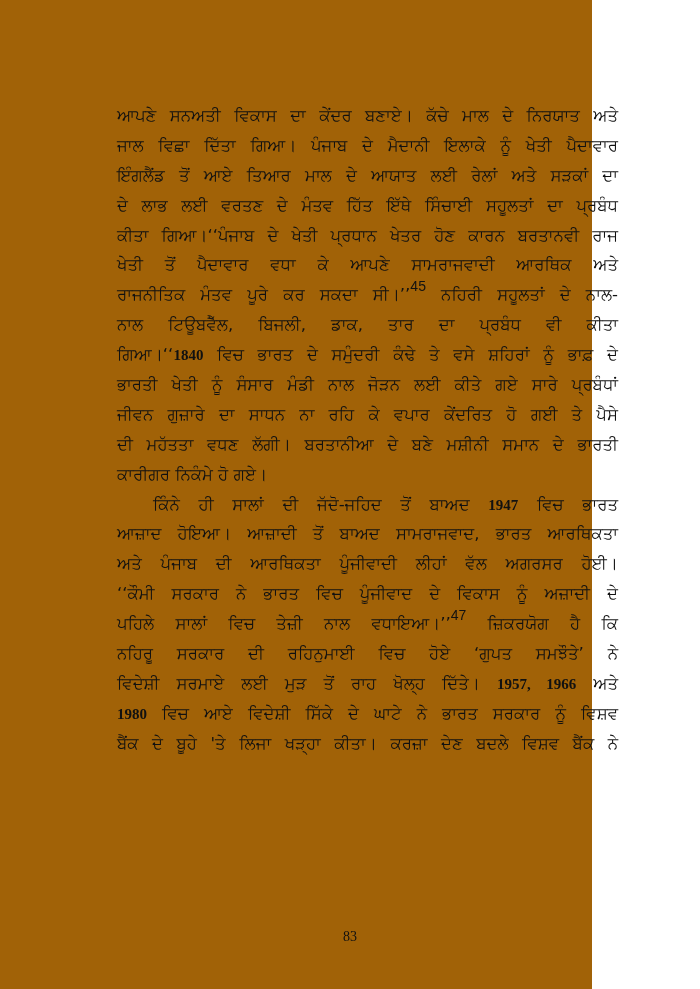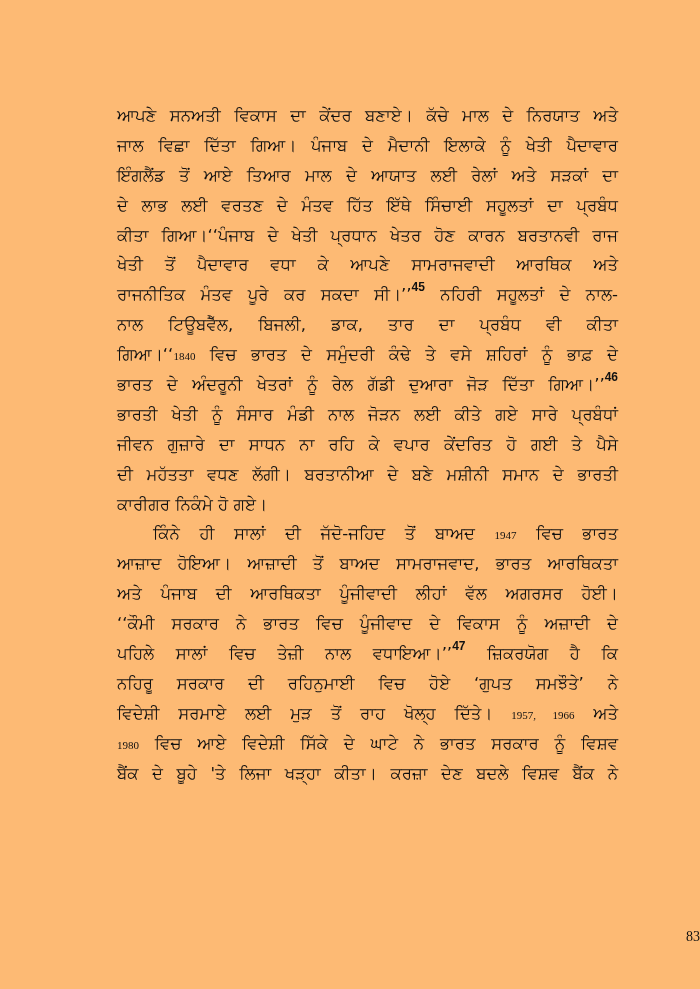--- a/index.html
+++ b/index.html
@@ -1,64 +1,63 @@
 <!DOCTYPE html>
 <html><head>
 <meta charset="utf-8">
 <style>
   html, body { margin: 0; padding: 0; background: #ffffff; }
   body { width: 700px; height: 989px; position: relative; overflow: hidden; }
-  .page { position: absolute; left: 0; top: 0; width: 700px; height: 989px; background: #fdba74; }
+  .page { position: absolute; left: 0; top: 0; width: 592px; height: 989px; background: #a16207; }
   .text-block {
     position: absolute;
     left: 117px;
     top: 101px;
     width: 501px;
     font-family: "DejaVu Sans", "Liberation Sans", sans-serif;
     font-size: 16.5px;
     line-height: 29.9px;
     color: #111;
   }
   .line {
     display: block;
     height: 29.9px;
     white-space: nowrap;
     text-align: justify;
     text-align-last: justify;
     overflow: visible;
   }
   .line.last { text-align-last: left; }
   .line.indent { padding-left: 36px; }
-  .num { font-family: "Liberation Serif", "DejaVu Serif", serif; font-size: 11px; }
-  sup.fn { font-family: "Liberation Sans", sans-serif; font-weight: bold; font-size: 12px; vertical-align: 9px; line-height: 0; }
+  .num { font-family: "Liberation Serif", "DejaVu Serif", serif; font-size: 15px; font-weight: bold; }
+  sup.fn { font-family: "Liberation Sans", sans-serif; font-weight: normal; font-size: 14px; vertical-align: 9px; line-height: 0; }
   .page-number {
     position: absolute;
     left: 0; width: 700px;
     top: 929px;
-    text-align: right;
+    text-align: center;
     font-family: "Liberation Serif", "DejaVu Serif", serif;
     font-size: 14px;
     color: #111;
   }
 </style>
 </head>
 <body>
 
 <div class="page">
   <div class="text-block">
     <span class="line">ਆਪਣੇ ਸਨਅਤੀ ਵਿਕਾਸ ਦਾ ਕੇਂਦਰ ਬਣਾਏ। ਕੱਚੇ ਮਾਲ ਦੇ ਨਿਰਯਾਤ ਅਤੇ</span>
     <span class="line">ਜਾਲ ਵਿਛਾ ਦਿੱਤਾ ਗਿਆ। ਪੰਜਾਬ ਦੇ ਮੈਦਾਨੀ ਇਲਾਕੇ ਨੂੰ ਖੇਤੀ ਪੈਦਾਵਾਰ</span>
     <span class="line">ਇੰਗਲੈਂਡ ਤੋਂ ਆਏ ਤਿਆਰ ਮਾਲ ਦੇ ਆਯਾਤ ਲਈ ਰੇਲਾਂ ਅਤੇ ਸੜਕਾਂ ਦਾ</span>
     <span class="line">ਦੇ ਲਾਭ ਲਈ ਵਰਤਣ ਦੇ ਮੰਤਵ ਹਿੱਤ ਇੱਥੇ ਸਿੰਚਾਈ ਸਹੂਲਤਾਂ ਦਾ ਪ੍ਰਬੰਧ</span>
     <span class="line">ਕੀਤਾ ਗਿਆ।‘‘ਪੰਜਾਬ ਦੇ ਖੇਤੀ ਪ੍ਰਧਾਨ ਖੇਤਰ ਹੋਣ ਕਾਰਨ ਬਰਤਾਨਵੀ ਰਾਜ</span>
     <span class="line">ਖੇਤੀ ਤੋਂ ਪੈਦਾਵਾਰ ਵਧਾ ਕੇ ਆਪਣੇ ਸਾਮਰਾਜਵਾਦੀ ਆਰਥਿਕ ਅਤੇ</span>
     <span class="line"><span>ਰਾਜਨੀਤਿਕ ਮੰਤਵ ਪੂਰੇ ਕਰ ਸਕਦਾ ਸੀ।’’</span><sup class="fn">45</sup><span> ਨਹਿਰੀ ਸਹੂਲਤਾਂ ਦੇ ਨਾਲ-</span></span>
     <span class="line">ਨਾਲ ਟਿਊਬਵੈੱਲ, ਬਿਜਲੀ, ਡਾਕ, ਤਾਰ ਦਾ ਪ੍ਰਬੰਧ ਵੀ ਕੀਤਾ</span>
     <span class="line"><span>ਗਿਆ।‘‘</span><span class="num">1840</span><span> ਵਿਚ ਭਾਰਤ ਦੇ ਸਮੁੰਦਰੀ ਕੰਢੇ ਤੇ ਵਸੇ ਸ਼ਹਿਰਾਂ ਨੂੰ ਭਾਫ਼ ਦੇ</span></span>
-    <span class="line"><span>ਭਾਰਤ ਦੇ ਅੰਦਰੂਨੀ ਖੇਤਰਾਂ ਨੂੰ ਰੇਲ ਗੱਡੀ ਦੁਆਰਾ ਜੋੜ ਦਿੱਤਾ ਗਿਆ।’’</span><sup class="fn">46</sup></span>
     <span class="line">ਭਾਰਤੀ ਖੇਤੀ ਨੂੰ ਸੰਸਾਰ ਮੰਡੀ ਨਾਲ ਜੋੜਨ ਲਈ ਕੀਤੇ ਗਏ ਸਾਰੇ ਪ੍ਰਬੰਧਾਂ</span>
     <span class="line">ਜੀਵਨ ਗੁਜ਼ਾਰੇ ਦਾ ਸਾਧਨ ਨਾ ਰਹਿ ਕੇ ਵਪਾਰ ਕੇਂਦਰਿਤ ਹੋ ਗਈ ਤੇ ਪੈਸੇ</span>
     <span class="line">ਦੀ ਮਹੱਤਤਾ ਵਧਣ ਲੱਗੀ। ਬਰਤਾਨੀਆ ਦੇ ਬਣੇ ਮਸ਼ੀਨੀ ਸਮਾਨ ਦੇ ਭਾਰਤੀ</span>
     <span class="line last">ਕਾਰੀਗਰ ਨਿਕੰਮੇ ਹੋ ਗਏ।</span>
     <span class="line indent"><span>ਕਿੰਨੇ ਹੀ ਸਾਲਾਂ ਦੀ ਜੱਦੋ-ਜਹਿਦ ਤੋਂ ਬਾਅਦ </span><span class="num">1947</span><span> ਵਿਚ ਭਾਰਤ</span></span>
     <span class="line">ਆਜ਼ਾਦ ਹੋਇਆ। ਆਜ਼ਾਦੀ ਤੋਂ ਬਾਅਦ ਸਾਮਰਾਜਵਾਦ, ਭਾਰਤ ਆਰਥਿਕਤਾ</span>
     <span class="line">ਅਤੇ ਪੰਜਾਬ ਦੀ ਆਰਥਿਕਤਾ ਪੂੰਜੀਵਾਦੀ ਲੀਹਾਂ ਵੱਲ ਅਗਰਸਰ ਹੋਈ।</span>
     <span class="line">‘‘ਕੌਮੀ ਸਰਕਾਰ ਨੇ ਭਾਰਤ ਵਿਚ ਪੂੰਜੀਵਾਦ ਦੇ ਵਿਕਾਸ ਨੂੰ ਅਜ਼ਾਦੀ ਦੇ</span>
     <span class="line"><span>ਪਹਿਲੇ ਸਾਲਾਂ ਵਿਚ ਤੇਜ਼ੀ ਨਾਲ ਵਧਾਇਆ।’’</span><sup class="fn">47</sup><span> ਜ਼ਿਕਰਯੋਗ ਹੈ ਕਿ</span></span>
     <span class="line">ਨਹਿਰੂ ਸਰਕਾਰ ਦੀ ਰਹਿਨੁਮਾਈ ਵਿਚ ਹੋਏ ‘ਗੁਪਤ ਸਮਝੌਤੇ’ ਨੇ</span>

